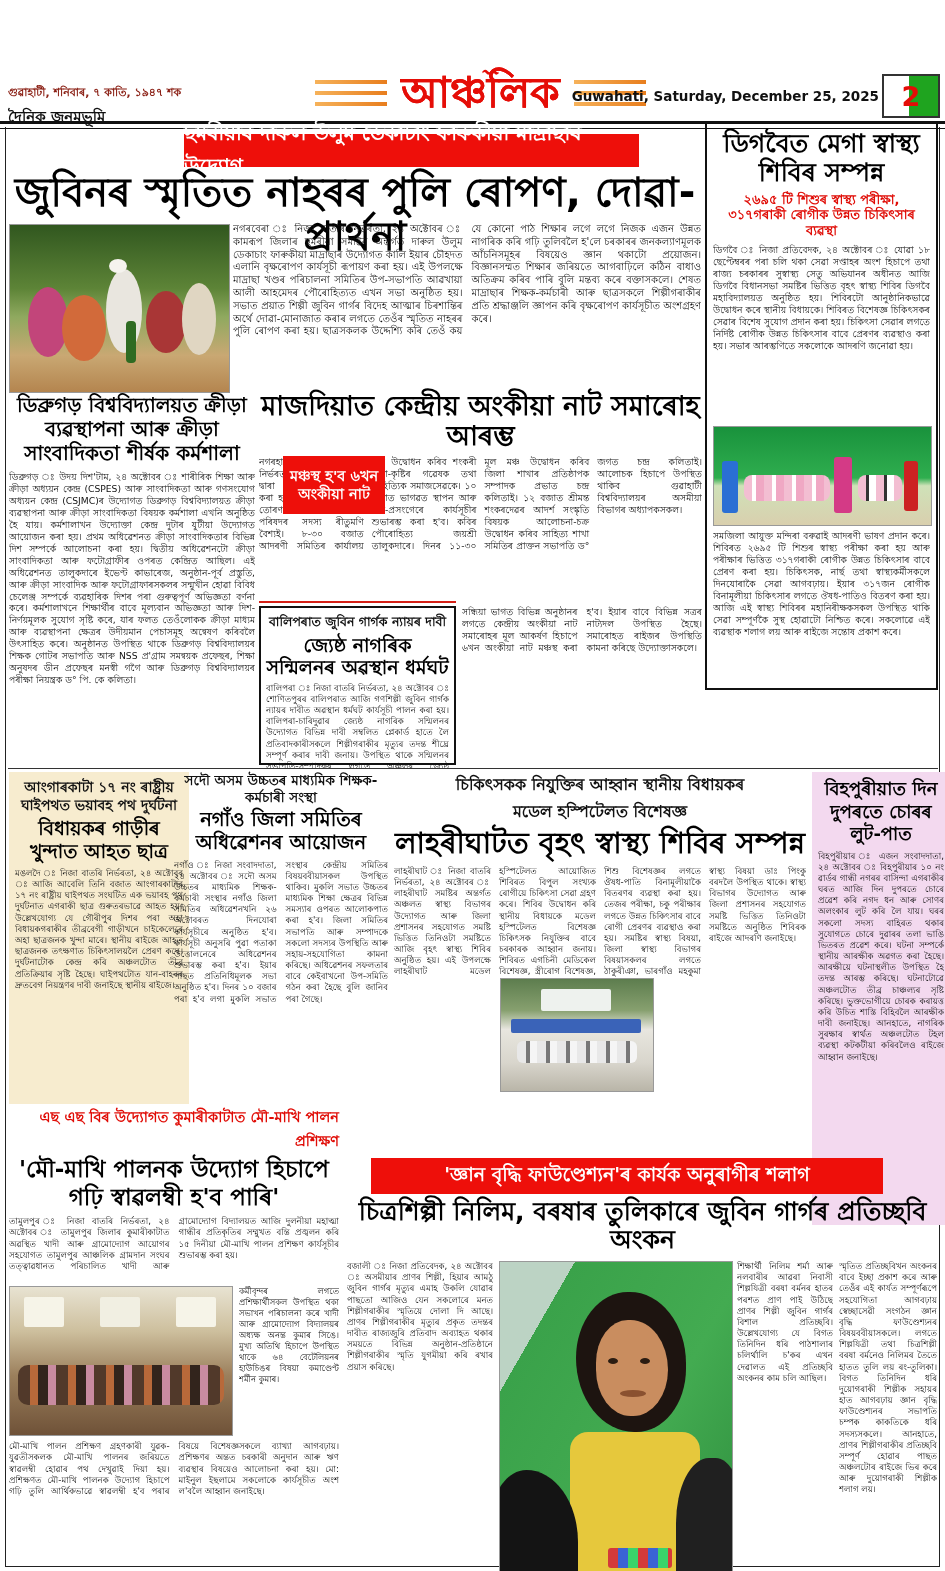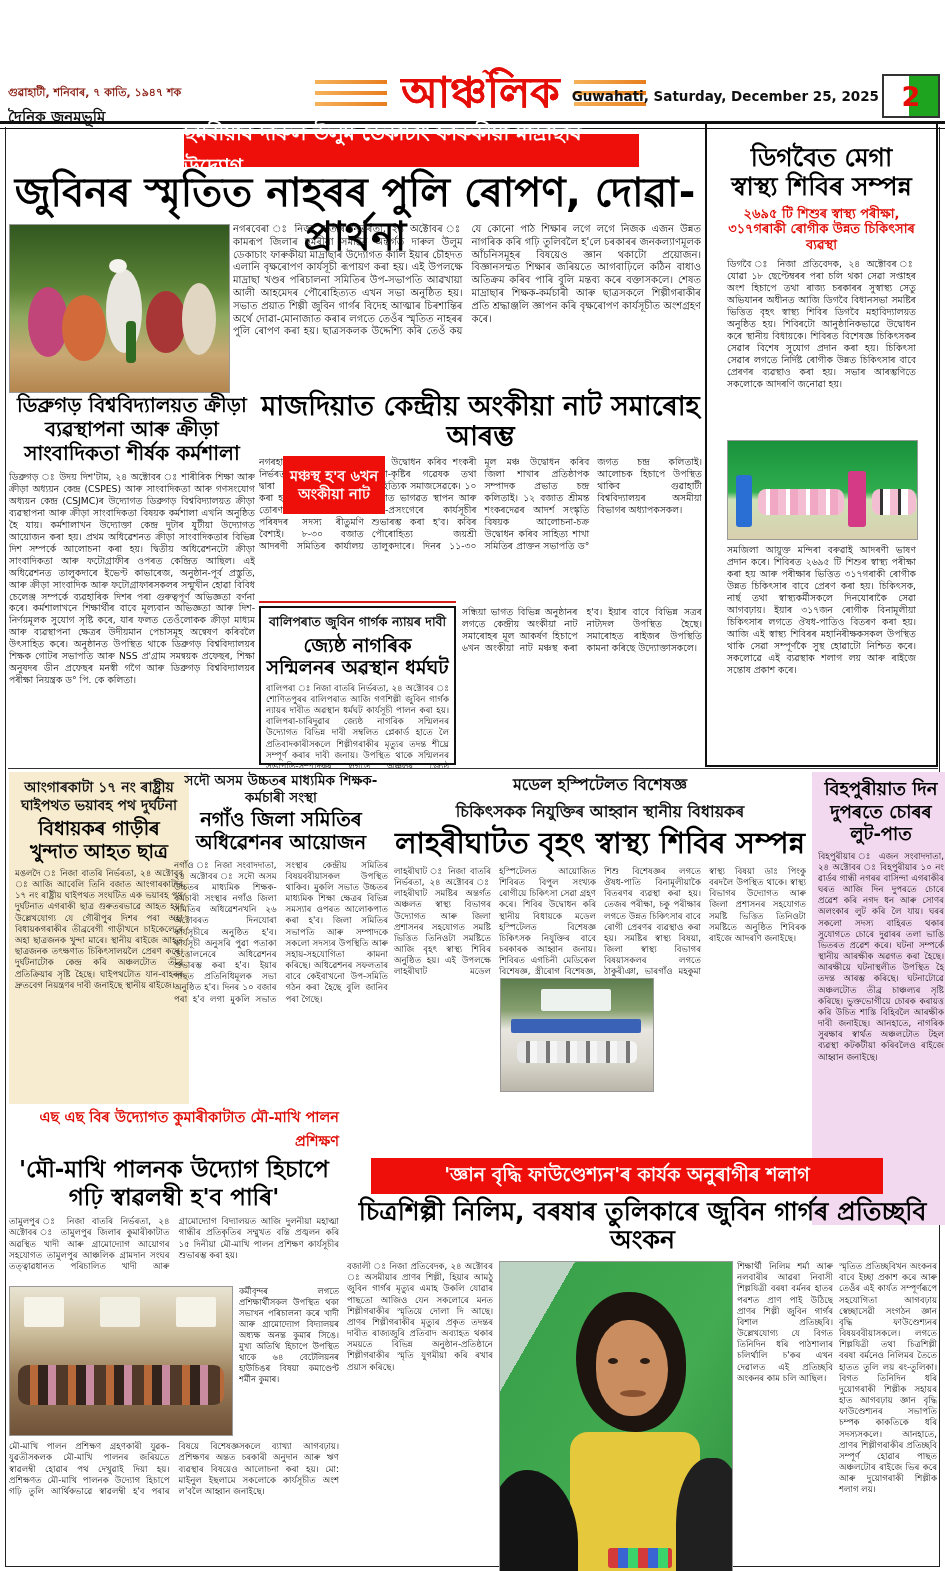--- a/index.html
+++ b/index.html
@@ -76,21 +76,21 @@
     <div class="b" style="left:18px;top:62px;width:40px;height:70px;background:#c2457a;"></div>
     <div class="b" style="left:52px;top:70px;width:44px;height:66px;background:#d26a3a;"></div>
     <div class="b" style="left:96px;top:44px;width:36px;height:84px;background:#e9e6df;"></div>
     <div class="b" style="left:99px;top:34px;width:18px;height:14px;background:#f5f3ee;"></div>
     <div class="b" style="left:136px;top:66px;width:40px;height:62px;background:#a93636;"></div>
     <div class="b" style="left:172px;top:58px;width:34px;height:72px;background:#e0d6c2;"></div>
     <div class="b" style="left:116px;top:96px;width:10px;height:42px;background:#2f6b22;border-radius:4px;"></div>
   </div>
   <div class="abs body just cols2 clip" style="left:233px;top:223px;width:468px;height:168px;">নগৰবেৰা ঃ নিজা বাতৰি নিৰ্ভৰতা, ২৪ অক্টোবৰ ঃ কামৰূপ জিলাৰ ছমৰীয়া সমষ্টিৰ অন্তৰ্গত দাৰুল উলুম ডেকাচাং ফাৰুকীয়া মাদ্ৰাছাৰ উদ্যোগত কালি ইয়াৰ চৌহদত এলানি বৃক্ষৰোপণ কাৰ্যসূচী ৰূপায়ণ কৰা হয়। এই উপলক্ষে মাদ্ৰাছা খণ্ডৰ পৰিচালনা সমিতিৰ উপ-সভাপতি আৱখায়া আলী আহমেদৰ পৌৰোহিত্যত এখন সভা অনুষ্ঠিত হয়। সভাত প্ৰয়াত শিল্পী জুবিন গাৰ্গৰ বিদেহ আত্মাৰ চিৰশান্তিৰ অৰ্থে দোৱা-মোনাজাত কৰাৰ লগতে তেওঁৰ স্মৃতিত নাহৰৰ পুলি ৰোপণ কৰা হয়। ছাত্ৰসকলক উদ্দেশ্যি কৰি তেওঁ কয় যে কোনো পাঠ শিক্ষাৰ লগে লগে নিজক এজন উন্নত নাগৰিক কৰি গঢ়ি তুলিবলৈ হ'লে চৰকাৰৰ জনকল্যাণমূলক আঁচনিসমূহৰ বিষয়েও জ্ঞান থকাটো প্ৰয়োজন। বিজ্ঞানসম্মত শিক্ষাৰ জৰিয়তে আগবাঢ়িলে কঠিন বাধাও অতিক্ৰম কৰিব পাৰি বুলি মন্তব্য কৰে বক্তাসকলে। শেষত মাদ্ৰাছাৰ শিক্ষক-কৰ্মচাৰী আৰু ছাত্ৰসকলে শিল্পীগৰাকীৰ প্ৰতি শ্ৰদ্ধাঞ্জলি জ্ঞাপন কৰি বৃক্ষৰোপণ কাৰ্যসূচীত অংশগ্ৰহণ কৰে।</div>
 
-  <div class="abs boxed" style="left:705px;top:122px;width:233px;height:645px;padding:20px;box-sizing:border-box;">
+  <div class="abs boxed" style="left:705px;top:122px;width:233px;height:568px;padding:6px;box-sizing:border-box;">
     <div class="hl ctr" style="font-size:25px;line-height:1.15;">ডিগবৈত মেগা স্বাস্থ্য শিবিৰ সম্পন্ন</div>
     <div class="ctr kicker-red-text" style="font-size:13px;line-height:1.2;margin-top:4px;">২৬৯৫ টি শিশুৰ স্বাস্থ্য পৰীক্ষা, ৩১৭গৰাকী ৰোগীক উন্নত চিকিৎসাৰ ব্যৱস্থা</div>
     <div class="body-sm just clip" style="height:178px;margin-top:6px;">ডিগবৈ ঃ নিজা প্ৰতিবেদক, ২৪ অক্টোবৰ ঃ যোৱা ১৮ ছেপ্টেম্বৰৰ পৰা চলি থকা সেৱা সপ্তাহৰ অংশ হিচাপে তথা ৰাজ্য চৰকাৰৰ সুস্বাস্থ্য সেতু অভিযানৰ অধীনত আজি ডিগবৈ বিধানসভা সমষ্টিৰ ভিত্তিত বৃহৎ স্বাস্থ্য শিবিৰ ডিগবৈ মহাবিদ্যালয়ত অনুষ্ঠিত হয়। শিবিৰটো আনুষ্ঠানিকভাৱে উদ্বোধন কৰে স্থানীয় বিধায়কে। শিবিৰত বিশেষজ্ঞ চিকিৎসকৰ সেৱাৰ বিশেষ সুযোগ প্ৰদান কৰা হয়। চিকিৎসা সেৱাৰ লগতে নিৰ্দিষ্ট ৰোগীক উন্নত চিকিৎসাৰ বাবে প্ৰেৰণৰ ব্যৱস্থাও কৰা হয়। সভাৰ আৰম্ভণিতে সকলোকে আদৰণি জনোৱা হয়।</div>
     <div class="photo ph-digboi" style="position:relative;width:100%;height:98px;margin:4px 0;">
       <div class="b" style="left:8px;top:34px;width:16px;height:52px;background:#2a6fd4;border-radius:3px;"></div>
       <div class="b" style="left:120px;top:30px;width:18px;height:56px;background:#d43a86;border-radius:3px;"></div>
       <div class="b" style="left:190px;top:34px;width:14px;height:50px;background:#cc2222;border-radius:3px;"></div>
       <div class="b" style="left:30px;top:48px;width:86px;height:26px;background:repeating-linear-gradient(90deg,#f3bed2 0 8px,#fff 8px 12px,#f0a8c4 12px 20px);border-radius:8px;"></div>
       <div class="b" style="left:144px;top:48px;width:44px;height:26px;background:repeating-linear-gradient(90deg,#f3bed2 0 8px,#333 8px 11px,#fff 11px 18px);border-radius:8px;"></div>
     </div>
@@ -129,22 +129,22 @@
     <div class="body-sm just clip" style="height:200px;margin-top:5px;font-size:8.6px;">মঙলদৈ ঃ নিজা বাতৰি নিৰ্ভৰতা, ২৪ অক্টোবৰ ঃ আজি আবেলি তিনি বজাত আংগাৰকাটাৰ ১৭ নং ৰাষ্ট্ৰীয় ঘাইপথত সংঘটিত এক ভয়াবহ পথ দুৰ্ঘটনাত এগৰাকী ছাত্ৰ গুৰুতৰভাৱে আহত হয়। উল্লেখযোগ্য যে গৌৰীপুৰ দিশৰ পৰা অহা বিধায়কগৰাকীৰ তীব্ৰবেগী গাড়ীখনে চাইকেলেৰে অহা ছাত্ৰজনক খুন্দা মাৰে। স্থানীয় ৰাইজে আহত ছাত্ৰজনক তৎক্ষণাত চিকিৎসালয়লৈ প্ৰেৰণ কৰে। দুৰ্ঘটনাটোক কেন্দ্ৰ কৰি অঞ্চলটোত তীব্ৰ প্ৰতিক্ৰিয়াৰ সৃষ্টি হৈছে। ঘাইপথটোত যান-বাহনৰ দ্ৰুতবেগ নিয়ন্ত্ৰণৰ দাবী জনাইছে স্থানীয় ৰাইজে।</div>
   </div>
 
   <div class="abs" style="left:174px;top:772px;width:214px;">
     <div class="bold ctr" style="font-size:13.5px;line-height:1.25;">সদৌ অসম উচ্চতৰ মাধ্যমিক শিক্ষক-কৰ্মচাৰী সংস্থা</div>
     <div class="hl ctr" style="font-size:19.5px;line-height:1.2;margin-top:2px;">নগাঁও জিলা সমিতিৰ অধিৱেশনৰ আয়োজন</div>
     <div class="body-sm just cols2 clip" style="height:268px;margin-top:5px;font-size:8.6px;">নগাঁও ঃ নিজা সংবাদদাতা, ২৪ অক্টোবৰ ঃ সদৌ অসম উচ্চতৰ মাধ্যমিক শিক্ষক-কৰ্মচাৰী সংস্থাৰ নগাঁও জিলা সমিতিৰ অধিৱেশনখনি ২৬ অক্টোবৰত দিনযোৰা কাৰ্যসূচীৰে অনুষ্ঠিত হ'ব। কাৰ্যসূচী অনুসৰি পুৱা পতাকা উত্তোলনেৰে অধিৱেশনৰ শুভাৰম্ভ কৰা হ'ব। ইয়াৰ পাছত প্ৰতিনিধিমূলক সভা অনুষ্ঠিত হ'ব। দিনৰ ১০ বজাৰ পৰা হ'ব লগা মুকলি সভাত সংস্থাৰ কেন্দ্ৰীয় সমিতিৰ বিষয়ববীয়াসকল উপস্থিত থাকিব। মুকলি সভাত উচ্চতৰ মাধ্যমিক শিক্ষা ক্ষেত্ৰৰ বিভিন্ন সমস্যাৰ ওপৰত আলোকপাত কৰা হ'ব। জিলা সমিতিৰ সভাপতি আৰু সম্পাদকে সকলো সদস্যৰ উপস্থিতি আৰু সহায়-সহযোগিতা কামনা কৰিছে। অধিৱেশনৰ সফলতাৰ বাবে কেইবাখনো উপ-সমিতি গঠন কৰা হৈছে বুলি জানিব পৰা গৈছে।</div>
   </div>
 
   <div class="abs" style="left:394px;top:772px;width:412px;">
+    <div class="bold ctr" style="font-size:16px;">চিকিৎসকক নিযুক্তিৰ আহ্বান স্থানীয় বিধায়কৰ</div>
     <div class="bold ctr" style="font-size:16px;">মডেল হস্পিটেলত বিশেষজ্ঞ</div>
-    <div class="bold ctr" style="font-size:16px;">চিকিৎসকক নিযুক্তিৰ আহ্বান স্থানীয় বিধায়কৰ</div>
     <div class="hl ctr" style="font-size:29px;margin-top:2px;">লাহৰীঘাটত বৃহৎ স্বাস্থ্য শিবিৰ সম্পন্ন</div>
     <div style="position:relative;margin-top:6px;height:300px;overflow:hidden;">
       <div class="body-sm just cols4 clip" style="height:300px;font-size:8.6px;">লাহৰীঘাট ঃ নিজা বাতৰি নিৰ্ভৰতা, ২৪ অক্টোবৰ ঃ লাহৰীঘাট সমষ্টিৰ অন্তৰ্গত অঞ্চলত স্বাস্থ্য বিভাগৰ উদ্যোগত আৰু জিলা প্ৰশাসনৰ সহযোগত সমষ্টি ভিত্তিত তিনিওটা সমষ্টিতে আজি বৃহৎ স্বাস্থ্য শিবিৰ অনুষ্ঠিত হয়। এই উপলক্ষে লাহৰীঘাট মডেল হস্পিটেলত আয়োজিত শিবিৰত বিপুল সংখ্যক ৰোগীয়ে চিকিৎসা সেৱা গ্ৰহণ কৰে। শিবিৰ উদ্বোধন কৰি স্থানীয় বিধায়কে মডেল হস্পিটেলত বিশেষজ্ঞ চিকিৎসক নিযুক্তিৰ বাবে চৰকাৰক আহ্বান জনায়। শিবিৰত এগচিনী মেডিকেল বিশেষজ্ঞ, স্ত্ৰীৰোগ বিশেষজ্ঞ, শিশু বিশেষজ্ঞৰ লগতে ঔষধ-পাতি বিনামূলীয়াকৈ বিতৰণৰ ব্যৱস্থা কৰা হয়। তেজৰ পৰীক্ষা, চকু পৰীক্ষাৰ লগতে উন্নত চিকিৎসাৰ বাবে ৰোগী প্ৰেৰণৰ ব্যৱস্থাও কৰা হয়। সমষ্টিৰ স্বাস্থ্য বিষয়া, জিলা স্বাস্থ্য বিভাগৰ বিষয়াসকলৰ লগতে ঠাকুৰীঞা, ভাৰগাঁও মহকুমা স্বাস্থ্য বিষয়া ডাঃ পিংকু বৰদলৈ উপস্থিত থাকে। স্বাস্থ্য বিভাগৰ উদ্যোগত আৰু জিলা প্ৰশাসনৰ সহযোগত সমষ্টি ভিত্তিত তিনিওটা সমষ্টিতে অনুষ্ঠিত শিবিৰক ৰাইজে আদৰণি জনাইছে।</div>
       <div class="photo ph-lahori" style="left:106px;top:112px;width:152px;height:112px;background-color:#fff;">
         <div class="b" style="left:10px;top:40px;width:130px;height:14px;background:#3a63b8;border-radius:2px;"></div>
         <div class="b" style="left:16px;top:62px;width:120px;height:22px;background:repeating-linear-gradient(90deg,#e8e8e8 0 9px,#777 9px 13px,#f5f5f5 13px 20px);border-radius:6px;"></div>
         <div class="b" style="left:40px;top:10px;width:70px;height:22px;background:#eef2ee;border-radius:2px;"></div>
       </div>
     </div>
   </div>

